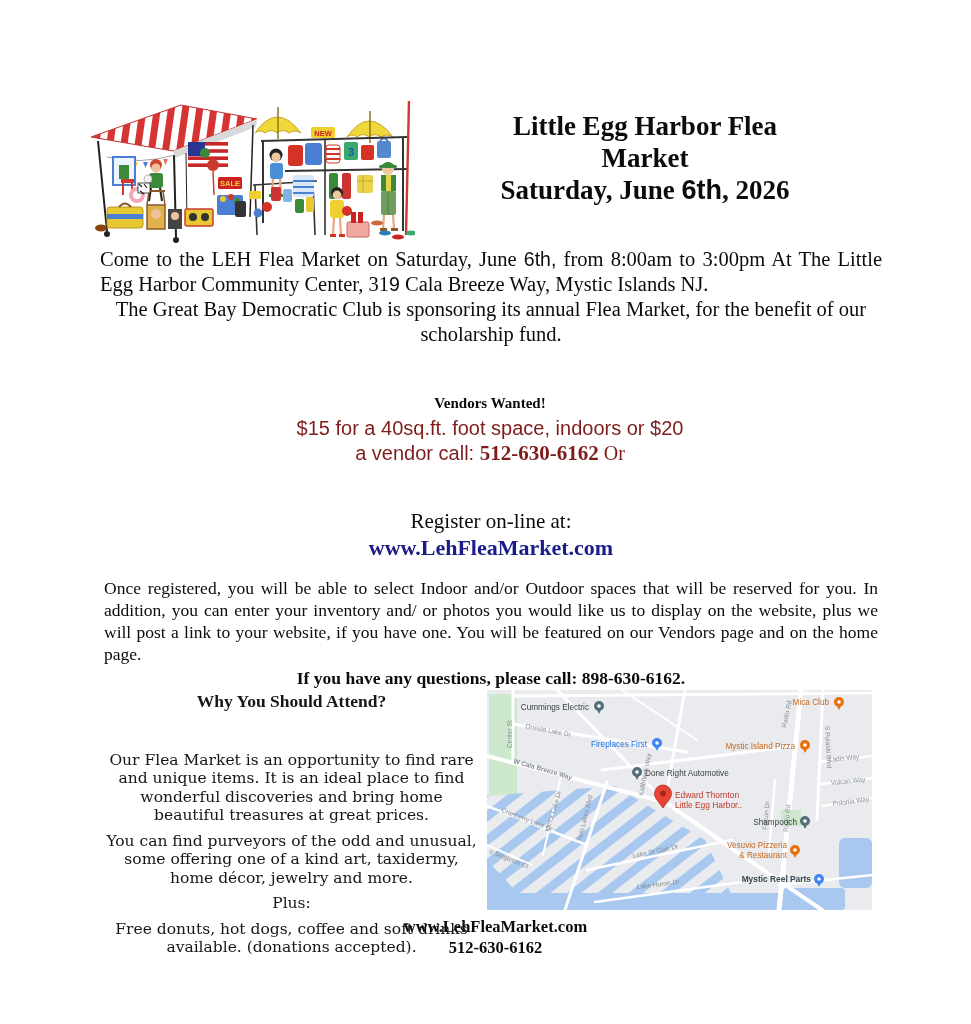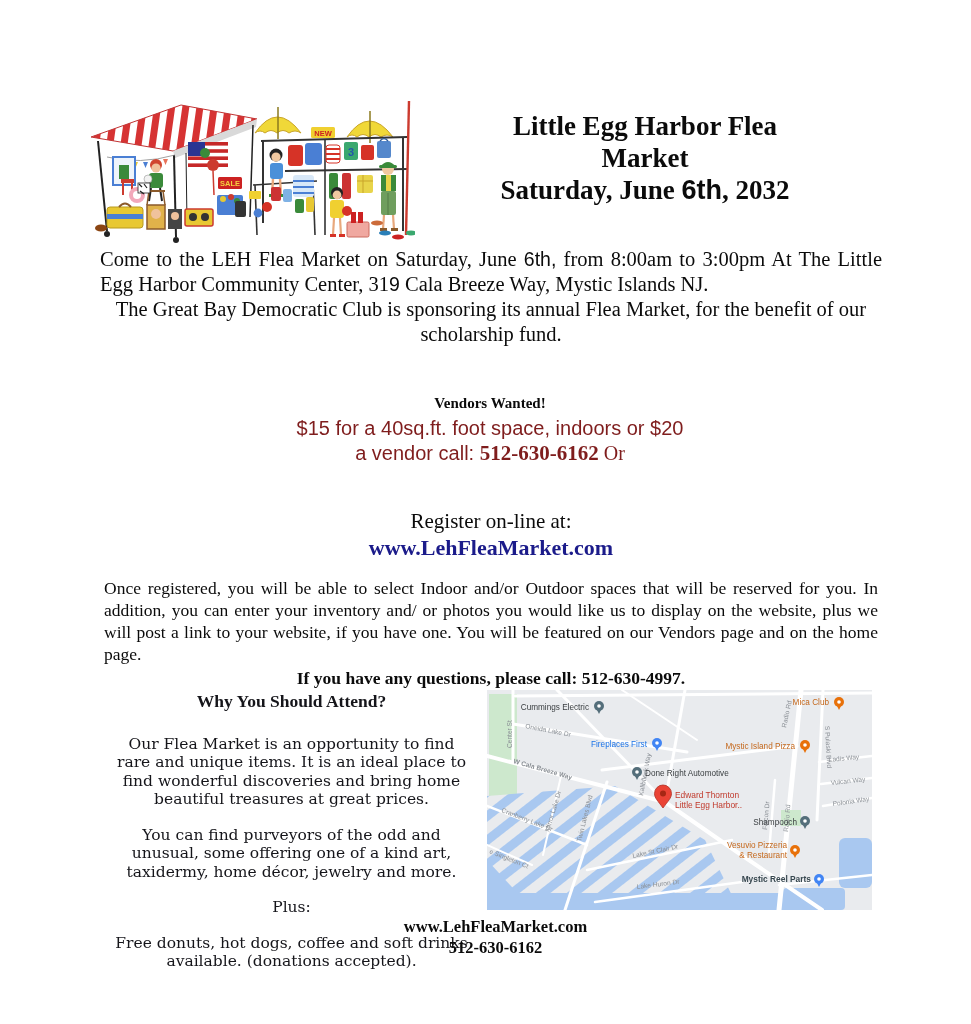--- a/index.html
+++ b/index.html
@@ -24,22 +24,22 @@
 
   .register{left:100px;top:508px;width:782px;text-align:center;}
   .register-heading{font-size:21px;line-height:26px;}
   .register-url{font-weight:bold;font-size:22px;line-height:28px;color:#1b1b8a;cursor:pointer;}
 
   .registered{left:104px;top:577px;width:774px;font-size:17.5px;line-height:22px;text-align:justify;}
   .registered-q{text-align:center;font-weight:bold;margin-top:2px;}
 
   .attend{left:98px;top:692px;width:387px;text-align:center;
           font-family:"DejaVu Serif",serif;font-size:15.5px;line-height:18.5px;color:#15151a;}
-  .attend-heading{font-family:"Liberation Serif",serif;font-weight:bold;font-size:17.5px;margin-bottom:24px;}
-  .attend p{margin:17px;}
+  .attend-heading{font-family:"Liberation Serif",serif;font-weight:bold;font-size:17.5px;margin-bottom:40px;}
+  .attend p{margin:7px;}
 
   .map-wrap{left:487px;top:690px;width:385px;height:220px;}
   .footer{left:0;top:916px;width:991px;text-align:center;font-weight:bold;font-size:16.5px;line-height:21px;}
 
   svg text{font-family:"Liberation Sans",sans-serif;}
   .street-label{fill:#8a8f95;font-size:6.6px;}
   .poi-dark{fill:#3c4043;font-size:8.2px;}
   .poi-orange{fill:#c5681c;font-size:8.2px;}
   .poi-blue{fill:#1a73e8;font-size:8.2px;}
   .poi-red{fill:#c0392b;font-size:8.4px;}
@@ -239,42 +239,42 @@
         <rect x="210" y="104" width="9" height="14" rx="2" fill="#3a8a3a"></rect>
         <rect x="221" y="102" width="8" height="15" rx="2" fill="#e8c832"></rect>
         <rect x="150" y="106" width="11" height="16" rx="2" fill="#333"></rect>
       </g>
     </svg>
   </div>
 
   <div class="abs title-block">
     <div>Little Egg Harbor Flea</div>
     <div>Market</div>
-    <div><span>Saturday, June </span><span class="title-day">6th</span><span>, 2032</span></div>
+    <div><span>Saturday, June </span><span class="title-day">6th</span><span>, 2026</span></div>
   </div>
 
   <div class="abs intro">
     <div class="intro-p1"><span>Come to the LEH Flea Market on Saturday, June </span><span class="sansrun">6th,</span><span> from 8:00am to 3:00pm At The Little Egg Harbor Community Center, 31</span><span class="sansrun">9</span><span> Cala Breeze Way, Mystic Islands NJ.</span></div>
     <div class="intro-p2">The Great Bay Democratic Club is sponsoring its annual Flea Market, for the benefit of our scholarship fund.</div>
   </div>
 
   <div class="abs vendors">
     <div class="vendors-heading">Vendors Wanted!</div>
     <div class="vendors-line">$15 for a 40sq.ft. foot space, indoors or $20</div>
     <div class="vendors-line"><span>a vendor call: </span><span class="vendors-phone">512-630-6162</span><span class="vendors-or">  Or</span></div>
   </div>
 
   <div class="abs register">
     <div class="register-heading">Register on-line at:</div>
     <div class="register-url">www.LehFleaMarket.com</div>
   </div>
 
   <div class="abs registered">
     <div>Once registered, you will be able to select Indoor and/or Outdoor spaces that will be reserved for you. In addition, you can enter your inventory and/ or photos you would like us to display on the website, plus we will post a link to your website, if you have one. You will be featured on our Vendors page and on the home page.</div>
-    <div class="registered-q">If you have any questions, please call: 512-630-4997.</div>
+    <div class="registered-q">If you have any questions, please call: 898-630-6162.</div>
   </div>
 
   <div class="abs attend">
     <div class="attend-heading">Why You Should Attend?</div>
     <p>Our Flea Market is an opportunity to find rare and unique items. It is an ideal place to find wonderful discoveries and bring home beautiful treasures at great prices.</p>
     <p>You can find purveyors of the odd and unusual, some offering one of a kind art, taxidermy, home décor, jewelry and more.</p>
     <p>Plus:</p>
     <p>Free donuts, hot dogs, coffee and soft drinks available.   (donations accepted).</p>
   </div>
 

